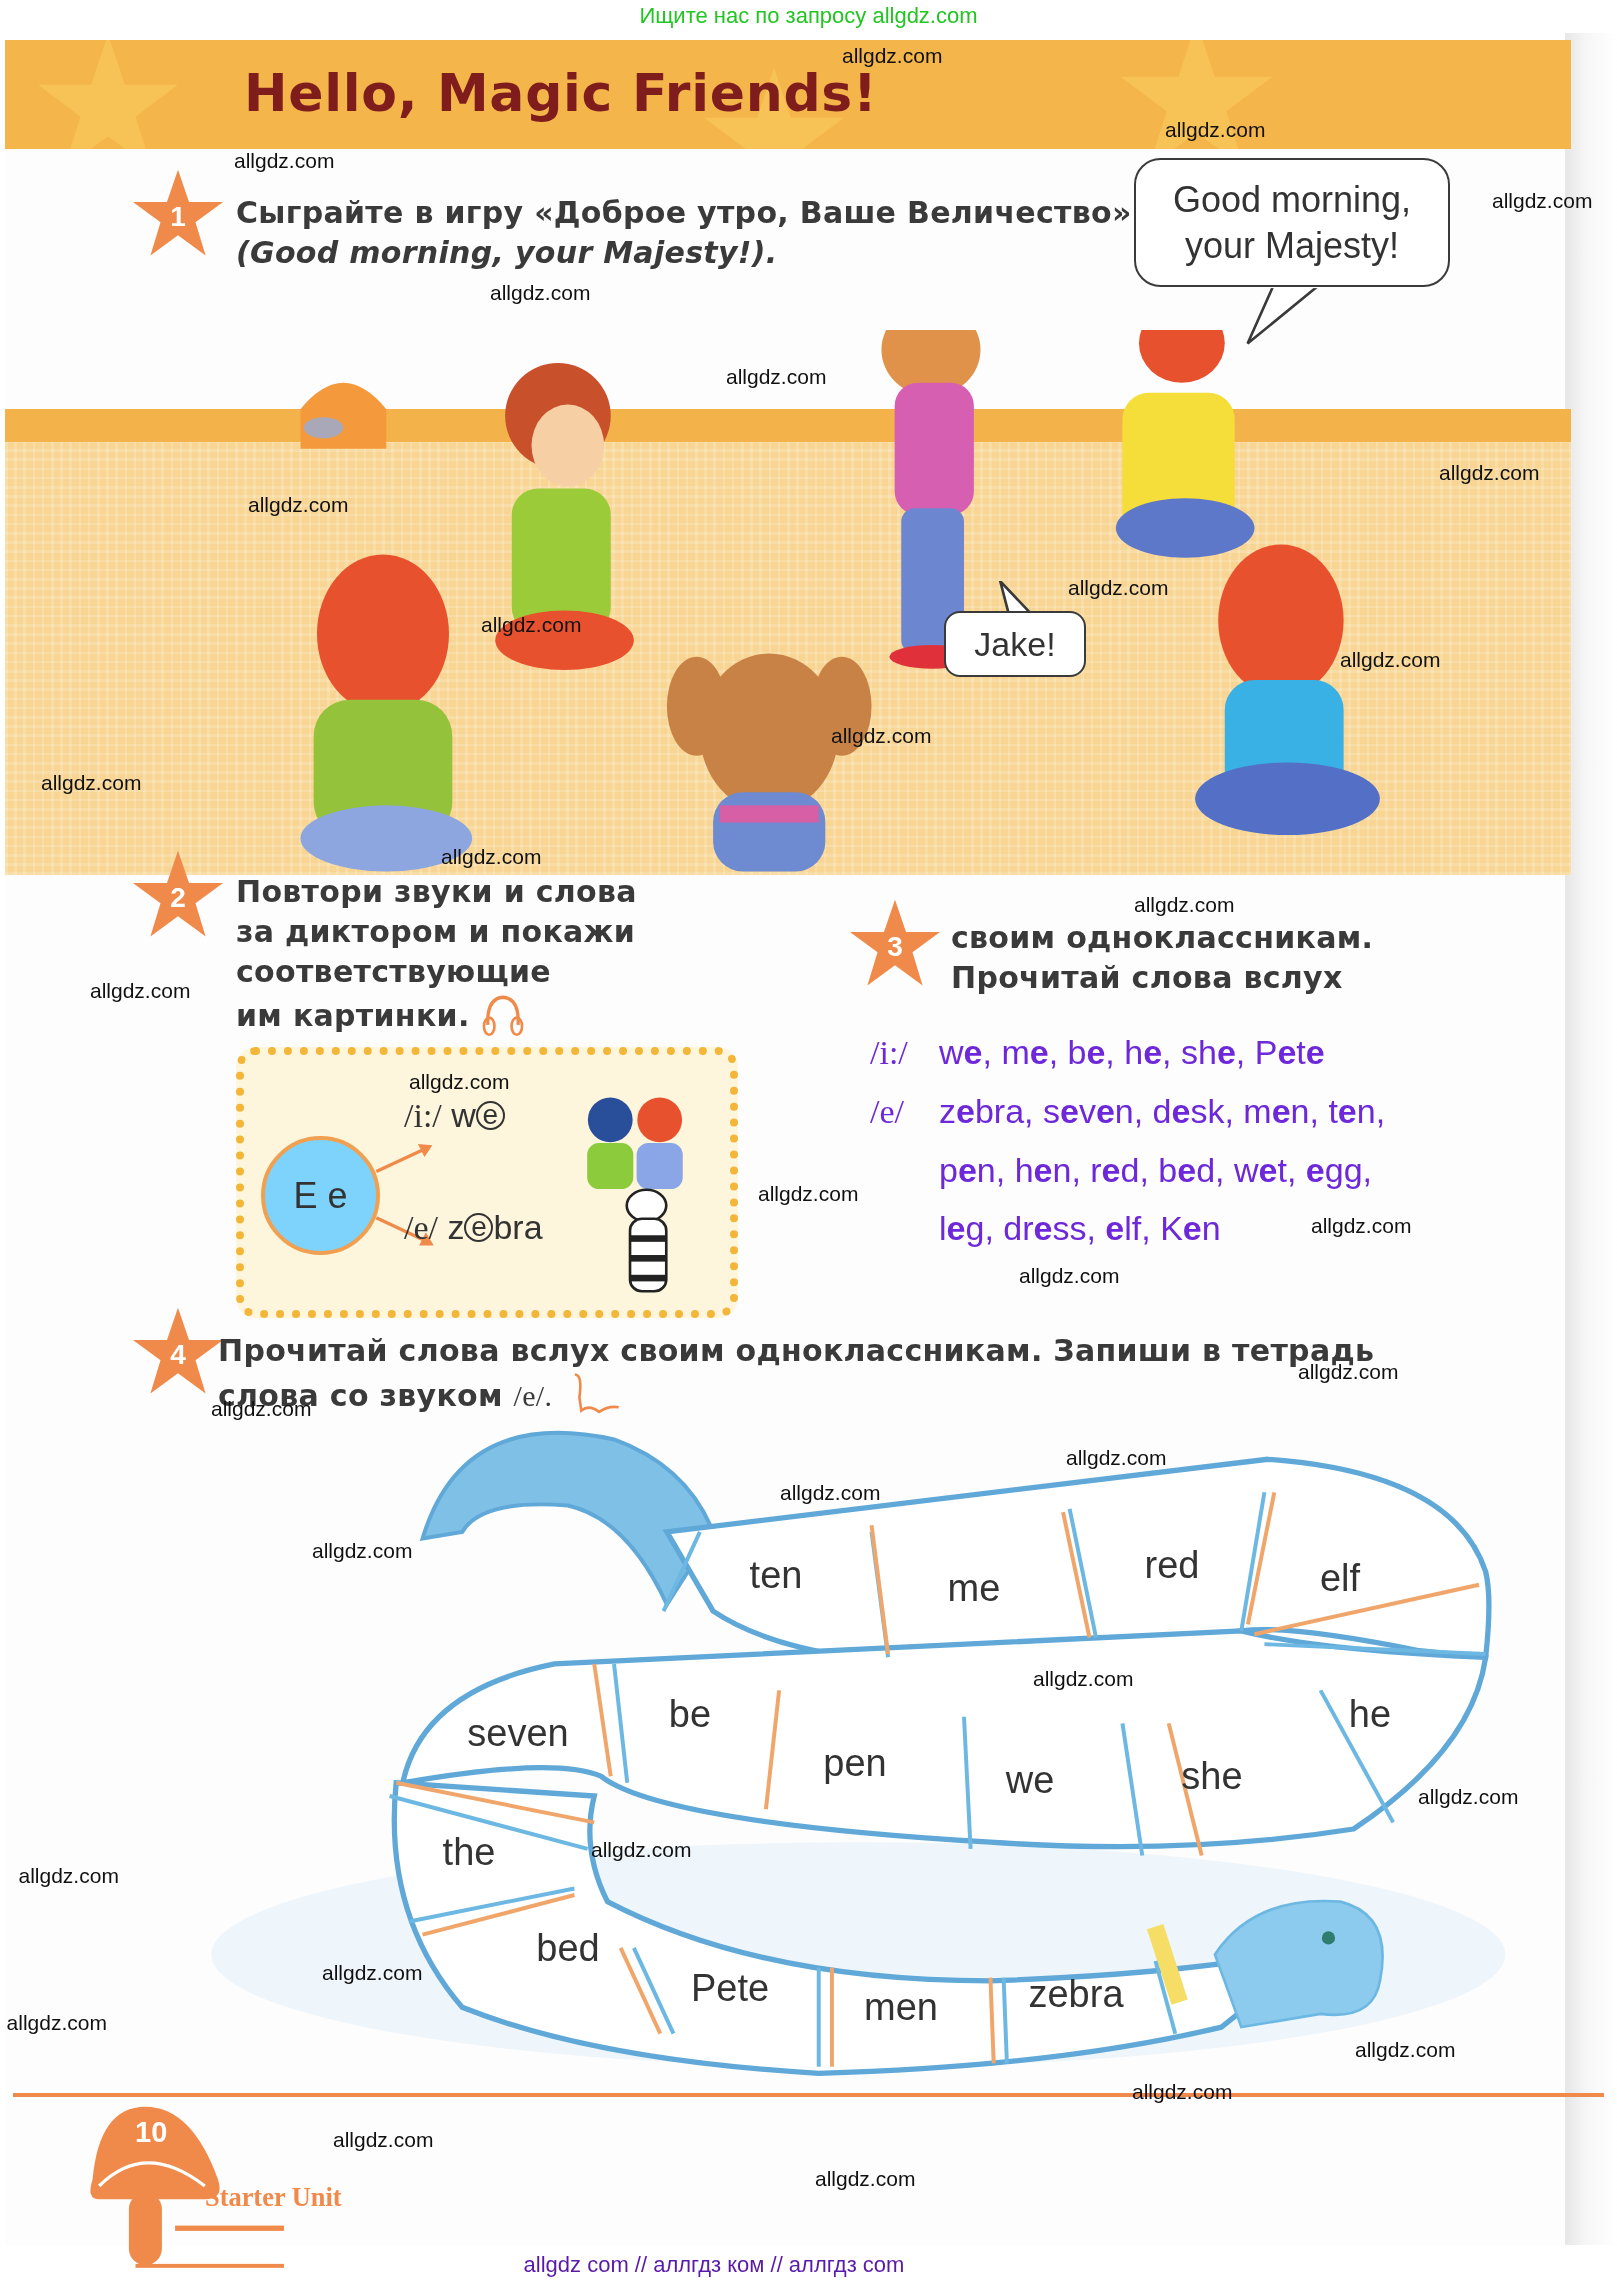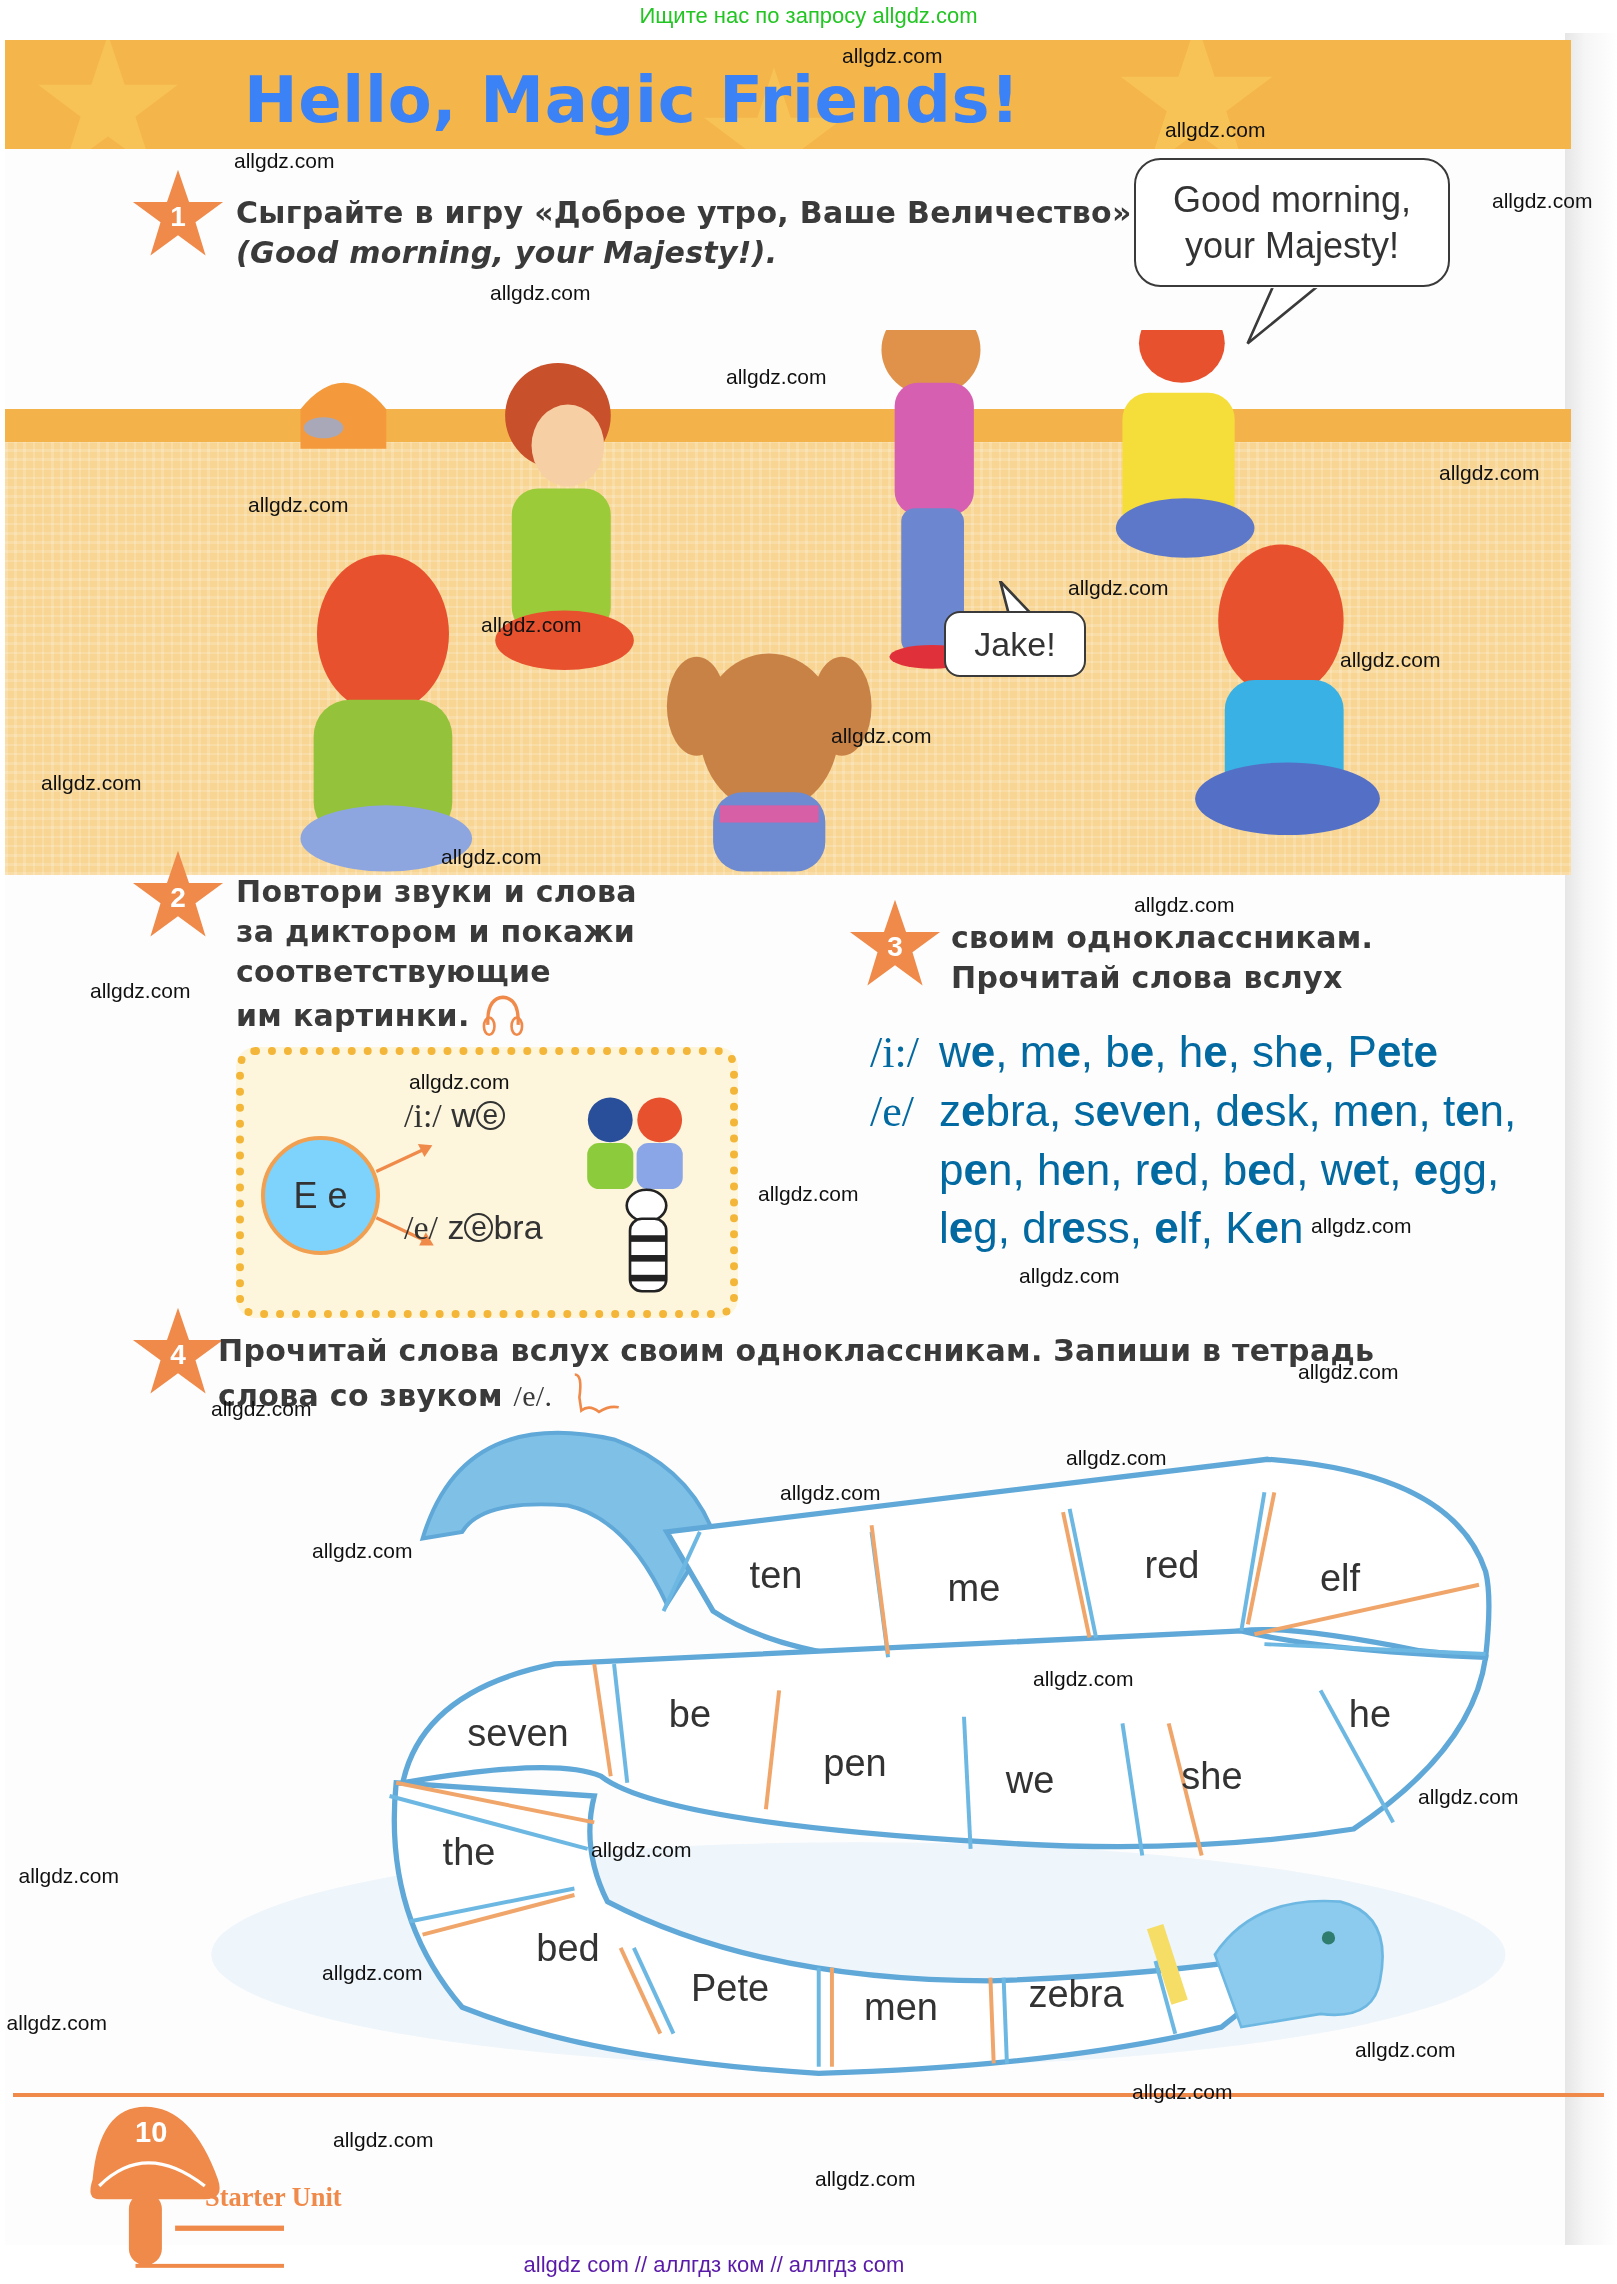--- a/index.html
+++ b/index.html
@@ -10,21 +10,21 @@
 
   .top-search { left: 0; width: 1617px; top: 2.6px; text-align: center; color: #22c522; font-size: 22px; }
 
   .page { left: 5.3px; top: 40px; width: 1565px; height: 2205px; background: #fdfdfd; }
   .page-edge { left: 1565px; top: 33px; width: 52px; height: 2212px;
     background: linear-gradient(90deg, #e6e6e6 0%, #f6f6f6 40%, #ffffff 100%); }
 
   .title-band { left: 5.3px; top: 40px; width: 1566px; height: 109px;
     background: #f4b54a; overflow: hidden; }
   .title-band .bgstar { position: absolute; }
-  .title-text { left: 244px; top: 63px; font-size: 64px; font-weight: 700; color: #3b82f6;
+  .title-text { left: 244px; top: 63px; font-size: 52px; font-weight: 700; color: #7f1d1d;
     letter-spacing: 0.7px; font-family: "DejaVu Sans", sans-serif; }
 
   .star-num { width: 92px; height: 92px; }
   .star-num svg { width: 100%; height: 100%; }
   .star-num span { position: absolute; left: 0; top: 0; width: 100%; height: 100%;
     display: flex; align-items: center; justify-content: center; color: #fff;
     font-weight: 700; font-size: 28px; padding-top: 6.6px; }
 
   .task-text { font-weight: 700; font-size: 30px; line-height: 40px; color: #3a3a3a;
     font-family: "DejaVu Sans", sans-serif; letter-spacing: 0.3px; }
@@ -45,21 +45,21 @@
 
   .ee-box { left: 236px; top: 1047px; width: 502px; height: 271px;
     border: 8px dotted #f4b638; border-radius: 20px; background: #fdf6dc; }
   .ee-circle { left: 261px; top: 1136px; width: 119px; height: 119px;
     border: 4px solid #f0a050; border-radius: 50%; background: #7dd3fc;
     display: flex; align-items: center; justify-content: center; font-size: 36px; color: #333; }
   .ee-line { font-size: 34px; color: #333; }
   .circled { display: inline-block; border: 2px solid #333; border-radius: 50%;
     width: 29px; height: 29px; line-height: 24px; text-align: center; font-size: 28px; vertical-align: 2.6px; }
 
-  .word-list { font-size: 44px; line-height: 58px; color: #0369a1; }
+  .word-list { font-size: 34px; line-height: 58px; color: #6d28d9; }
   .word-list .ph { display: inline-block; width: 69px; font-family: "Liberation Serif", serif; }
   .word-list b { font-weight: 700; }
 
   .snake svg { position: absolute; left: 0; top: 0; }
   .tile-word { position: absolute; font-size: 38px; color: #333; transform: translate(-50%, -50%); white-space: nowrap; }
 
   .footer-rule { left: 13.2px; top: 2093px; width: 1591px; height: 4px; background: #f08a4a; }
   .mushroom { left: 86px; top: 2100px; width: 198px; height: 172px; }
   .unit-label { left: 205px; top: 2182px; color: #f08a4a; font-family: "Liberation Serif", serif;
     font-weight: 700; font-size: 26.4px; }

